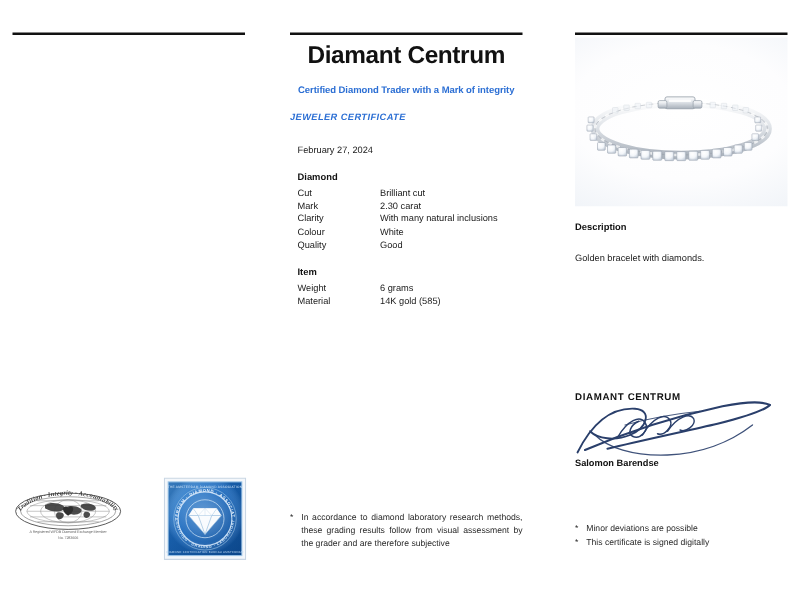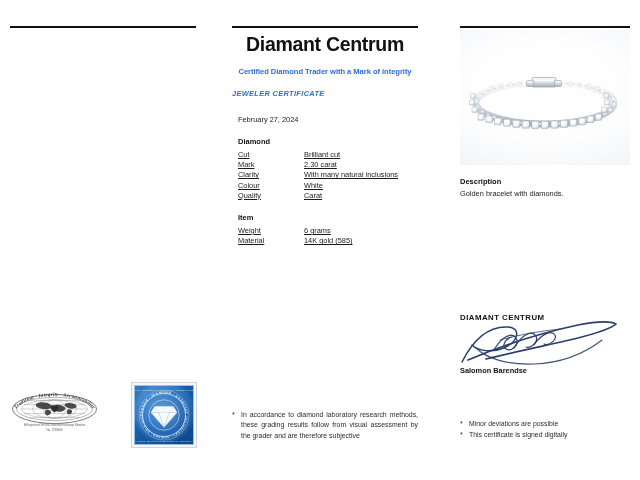--- a/index.html
+++ b/index.html
@@ -91,21 +91,20 @@
     font-size: 7.5px;
     font-weight: bold;
     color: #111111;
     margin-bottom: 4px;
   }
   .spec-row {
     display: flex;
     font-size: 7.4px;
     line-height: 10.2px;
     color: #1a1a1a;
-    text-decoration: underline;
   }
   .spec-key   { width: 66px; flex: none; }
   .spec-val   { flex: 1; }
 
   
   .note-center {
     position: absolute;
     left: 232px;
     top: 410px;
     width: 186px;
@@ -141,21 +140,21 @@
 
   .desc {
     margin-top: 12px;
   }
   .desc-heading {
     font-size: 7.5px;
     font-weight: bold;
     color: #111111;
   }
   .desc-body {
-    margin-top: 3px;
+    margin-top: 16px;
     font-size: 7.4px;
     color: #1a1a1a;
   }
 
   
   .sig-block {
     position: absolute;
     left: 460px;
     top: 313px;
     width: 170px;
@@ -258,21 +257,21 @@
       <div class="spec-row">
         <span class="spec-key">Clarity</span>
         <span class="spec-val">With many natural inclusions</span>
       </div>
       <div class="spec-row">
         <span class="spec-key">Colour</span>
         <span class="spec-val">White</span>
       </div>
       <div class="spec-row">
         <span class="spec-key">Quality</span>
-        <span class="spec-val">Carat</span>
+        <span class="spec-val">Good</span>
       </div>
     </div>
 
     <div class="spec-block second">
       <div class="spec-heading">Item</div>
 
       <div class="spec-row">
         <span class="spec-key">Weight</span>
         <span class="spec-val">6 grams</span>
       </div>

